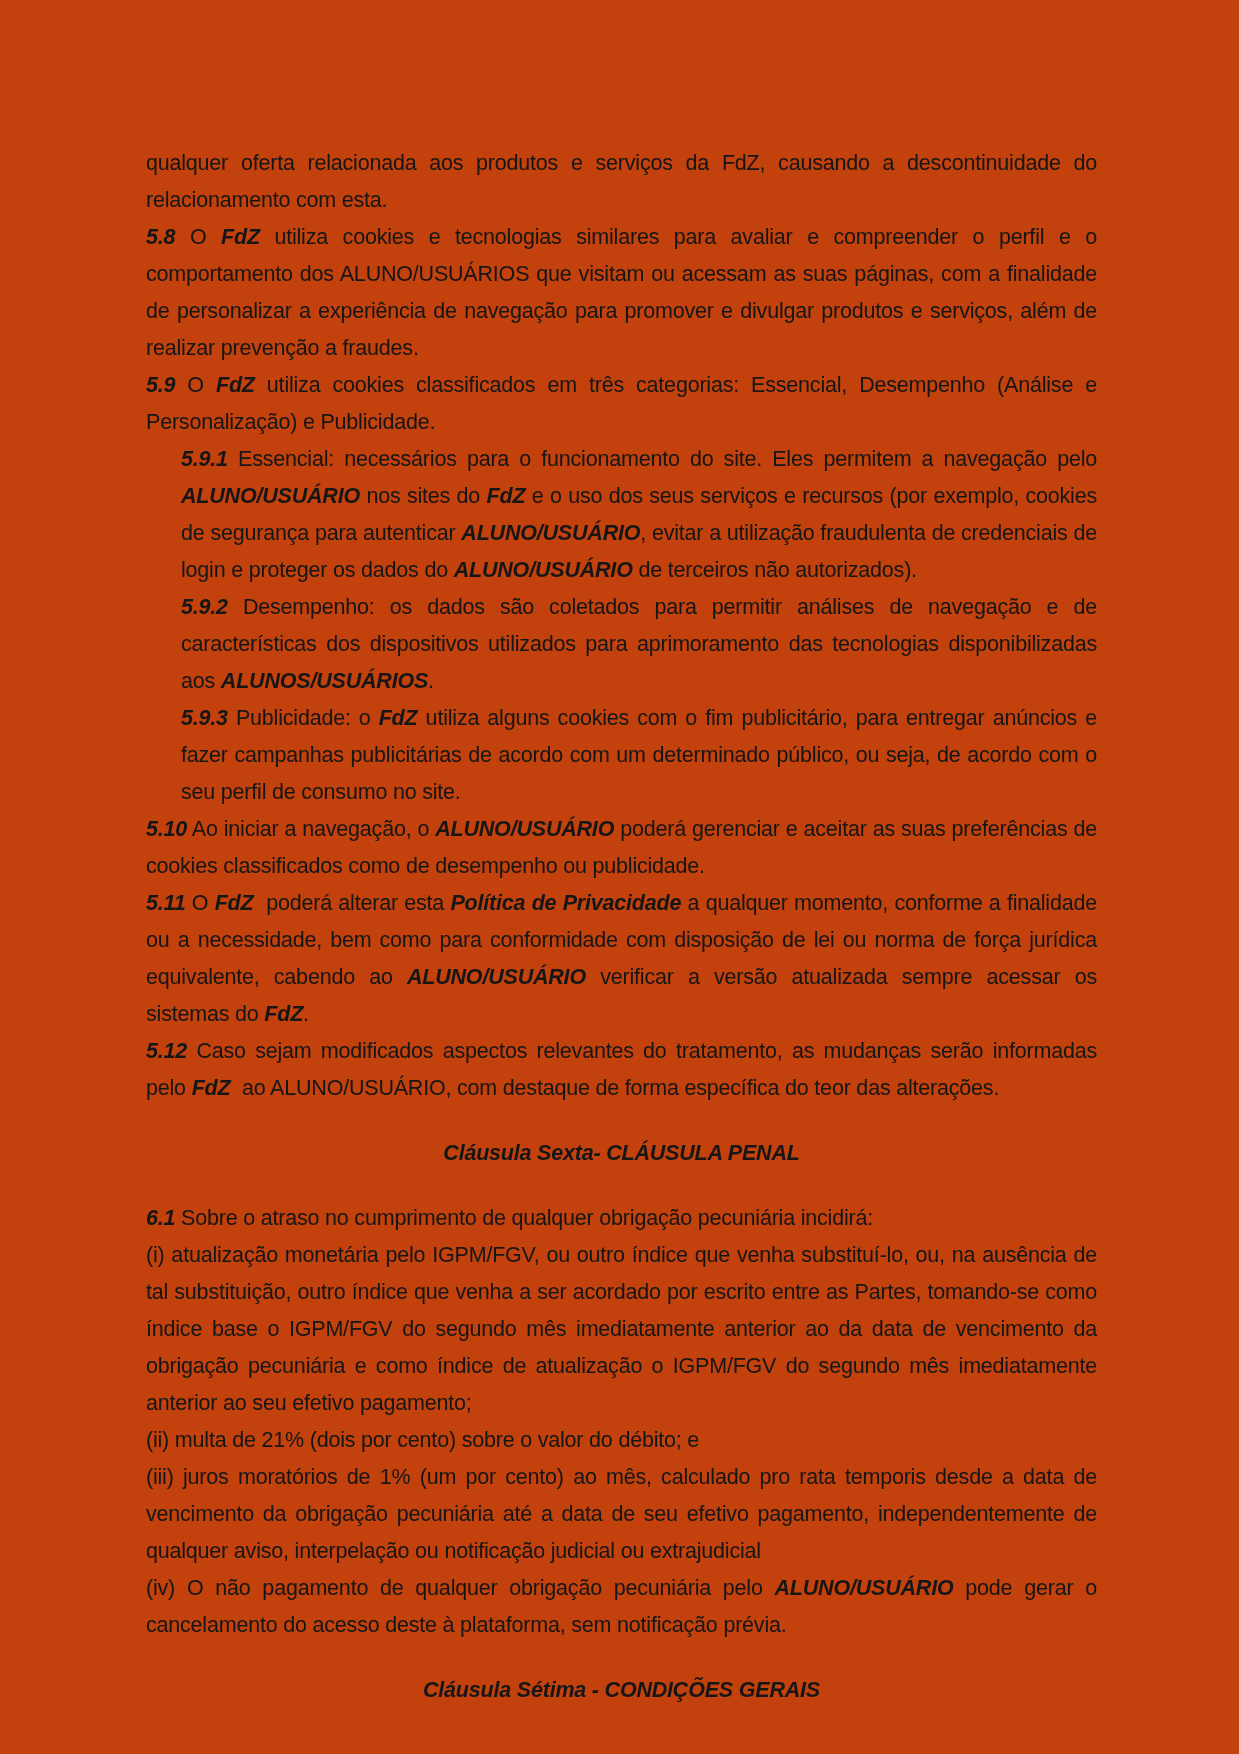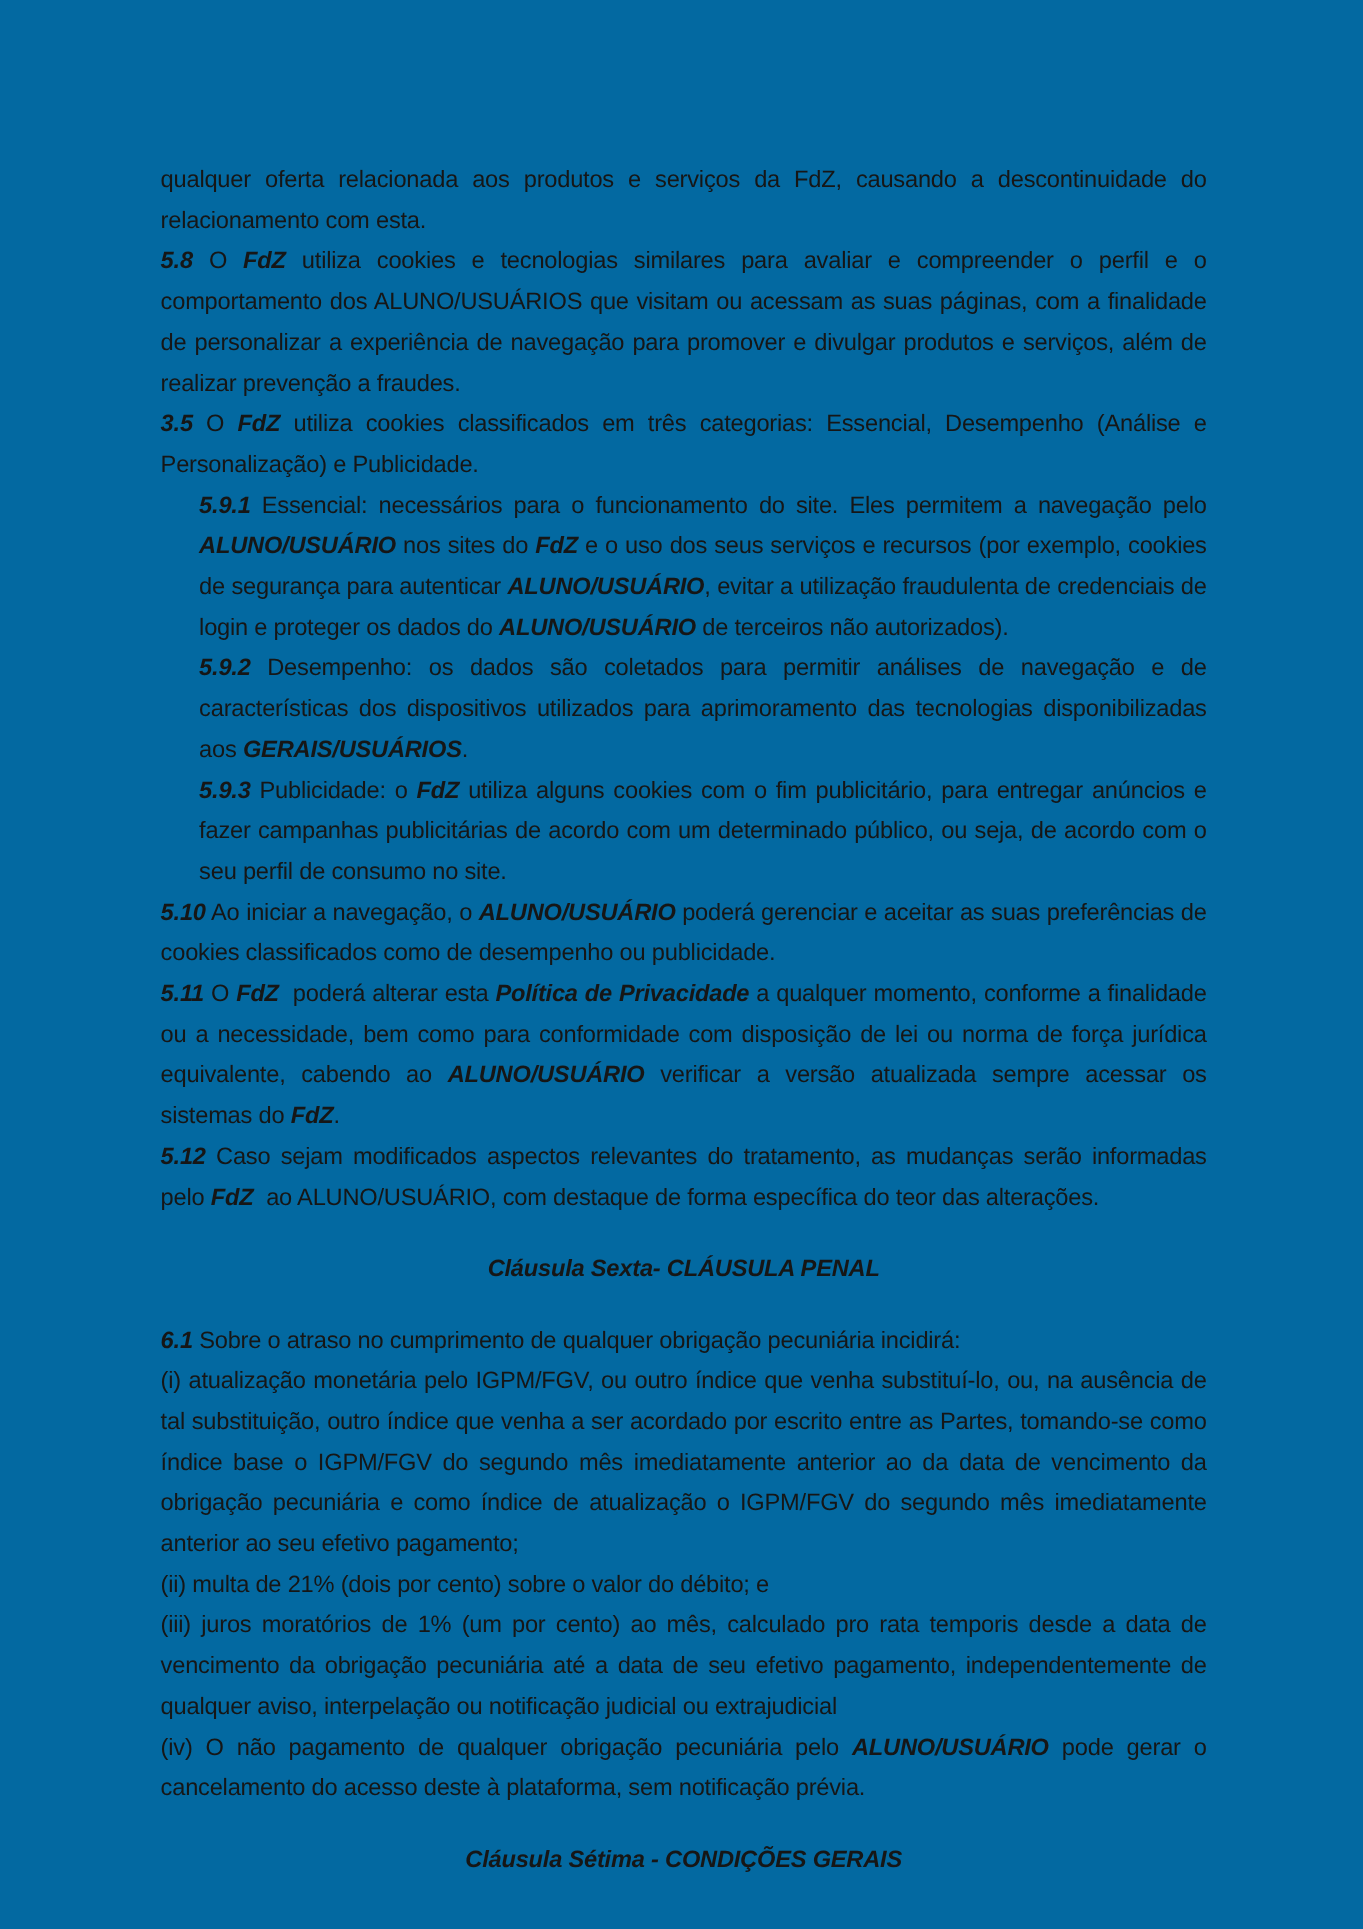--- a/index.html
+++ b/index.html
@@ -1,20 +1,20 @@
 <!DOCTYPE html>
 <html lang="pt"><head>
 <meta charset="utf-8">
 <style>
   html,body{margin:0;padding:0;background:#ffffff;}
   .page{
     position:relative;
     width:1239px;
     height:1754px;
-    background:#0369a1;
+    background:#c2410c;
     overflow:hidden;
   }
   .content{
     position:absolute;
     left:146px;
     top:145px;
     width:951px;
     font-family:"Liberation Sans", sans-serif;
     font-size:21.5px;
     line-height:37px;
@@ -36,23 +36,23 @@
   .b{ font-weight:700;font-style:italic; }
   .i{ }
 </style>
 </head>
 <body>
 
 <div class="page">
   <div class="content" style="color: rgb(22, 22, 22);">
       <p class="body"><span>qualquer oferta relacionada aos produtos e serviços da FdZ, causando a descontinuidade do relacionamento com esta.</span></p>
       <p class="body"><span class="b">5.8</span><span> O </span><span class="b">FdZ</span><span> utiliza </span><span class="i">cookies</span><span> e tecnologias similares para avaliar e compreender o perfil e o comportamento dos ALUNO/USUÁRIOS que visitam ou acessam as suas páginas, com a finalidade de personalizar a experiência de navegação para promover e divulgar produtos e serviços, além de realizar prevenção a fraudes.</span></p>
-      <p class="body"><span class="b">3.5</span><span> O </span><span class="b">FdZ</span><span> utiliza cookies classificados em três categorias: Essencial, Desempenho (Análise e Personalização) e Publicidade.</span></p>
+      <p class="body"><span class="b">5.9</span><span> O </span><span class="b">FdZ</span><span> utiliza cookies classificados em três categorias: Essencial, Desempenho (Análise e Personalização) e Publicidade.</span></p>
       <p class="body indent"><span class="b">5.9.1</span><span> Essencial: necessários para o funcionamento do site. Eles permitem a navegação pelo </span><span class="b">ALUNO/USUÁRIO</span><span> nos sites do </span><span class="b">FdZ</span><span> e o uso dos seus serviços e recursos (por exemplo, cookies de segurança para autenticar </span><span class="b">ALUNO/USUÁRIO</span><span>, evitar a utilização fraudulenta de credenciais de login e proteger os dados do </span><span class="b">ALUNO/USUÁRIO</span><span> de terceiros não autorizados).</span></p>
-      <p class="body indent"><span class="b">5.9.2</span><span> Desempenho: os dados são coletados para permitir análises de navegação e de características dos dispositivos utilizados para aprimoramento das tecnologias disponibilizadas aos </span><span class="b">GERAIS/USUÁRIOS</span><span>.</span></p>
+      <p class="body indent"><span class="b">5.9.2</span><span> Desempenho: os dados são coletados para permitir análises de navegação e de características dos dispositivos utilizados para aprimoramento das tecnologias disponibilizadas aos </span><span class="b">ALUNOS/USUÁRIOS</span><span>.</span></p>
       <p class="body indent"><span class="b">5.9.3</span><span> Publicidade: o </span><span class="b">FdZ</span><span> utiliza alguns cookies com o fim publicitário, para entregar anúncios e fazer campanhas publicitárias de acordo com um determinado público, ou seja, de acordo com o seu perfil de consumo no site.</span></p>
       <p class="body"><span class="b">5.10</span><span> Ao iniciar a navegação, o </span><span class="b">ALUNO/USUÁRIO</span><span> poderá gerenciar e aceitar as suas preferências de cookies classificados como de desempenho ou publicidade.</span></p>
       <p class="body"><span class="b">5.11</span><span> O </span><span class="b">FdZ</span><span>  poderá alterar esta </span><span class="b">Política de Privacidade</span><span> a qualquer momento, conforme a finalidade ou a necessidade, bem como para conformidade com disposição de lei ou norma de força jurídica equivalente, cabendo ao </span><span class="b">ALUNO/USUÁRIO</span><span> verificar a versão atualizada sempre acessar os sistemas do </span><span class="b">FdZ</span><span>.</span></p>
       <p class="body"><span class="b">5.12</span><span> Caso sejam modificados aspectos relevantes do tratamento, as mudanças serão informadas pelo </span><span class="b">FdZ</span><span>  ao ALUNO/USUÁRIO, com destaque de forma específica do teor das alterações.</span></p>
       <p class="heading"><span class="b">Cláusula Sexta- CLÁUSULA PENAL</span></p>
       <p class="body"><span class="b">6.1</span><span> Sobre o atraso no cumprimento de qualquer obrigação pecuniária incidirá:</span></p>
       <p class="body"><span>(i) atualização monetária pelo IGPM/FGV, ou outro índice que venha substituí-lo, ou, na ausência de tal substituição, outro índice que venha a ser acordado por escrito entre as Partes, tomando-se como índice base o IGPM/FGV do segundo mês imediatamente anterior ao da data de vencimento da obrigação pecuniária e como índice de atualização o IGPM/FGV do segundo mês imediatamente anterior ao seu efetivo pagamento;</span></p>
       <p class="body"><span>(ii) multa de 21% (dois por cento) sobre o valor do débito; e</span></p>
       <p class="body"><span>(iii) juros moratórios de 1% (um por cento) ao mês, calculado </span><span class="i">pro rata temporis</span><span> desde a data de vencimento da obrigação pecuniária até a data de seu efetivo pagamento, independentemente de qualquer aviso, interpelação ou notificação judicial ou extrajudicial</span></p>
       <p class="body"><span>(iv) O não pagamento de qualquer obrigação pecuniária pelo </span><span class="b">ALUNO/USUÁRIO</span><span> pode gerar o cancelamento do acesso deste à plataforma, sem notificação prévia.</span></p>

